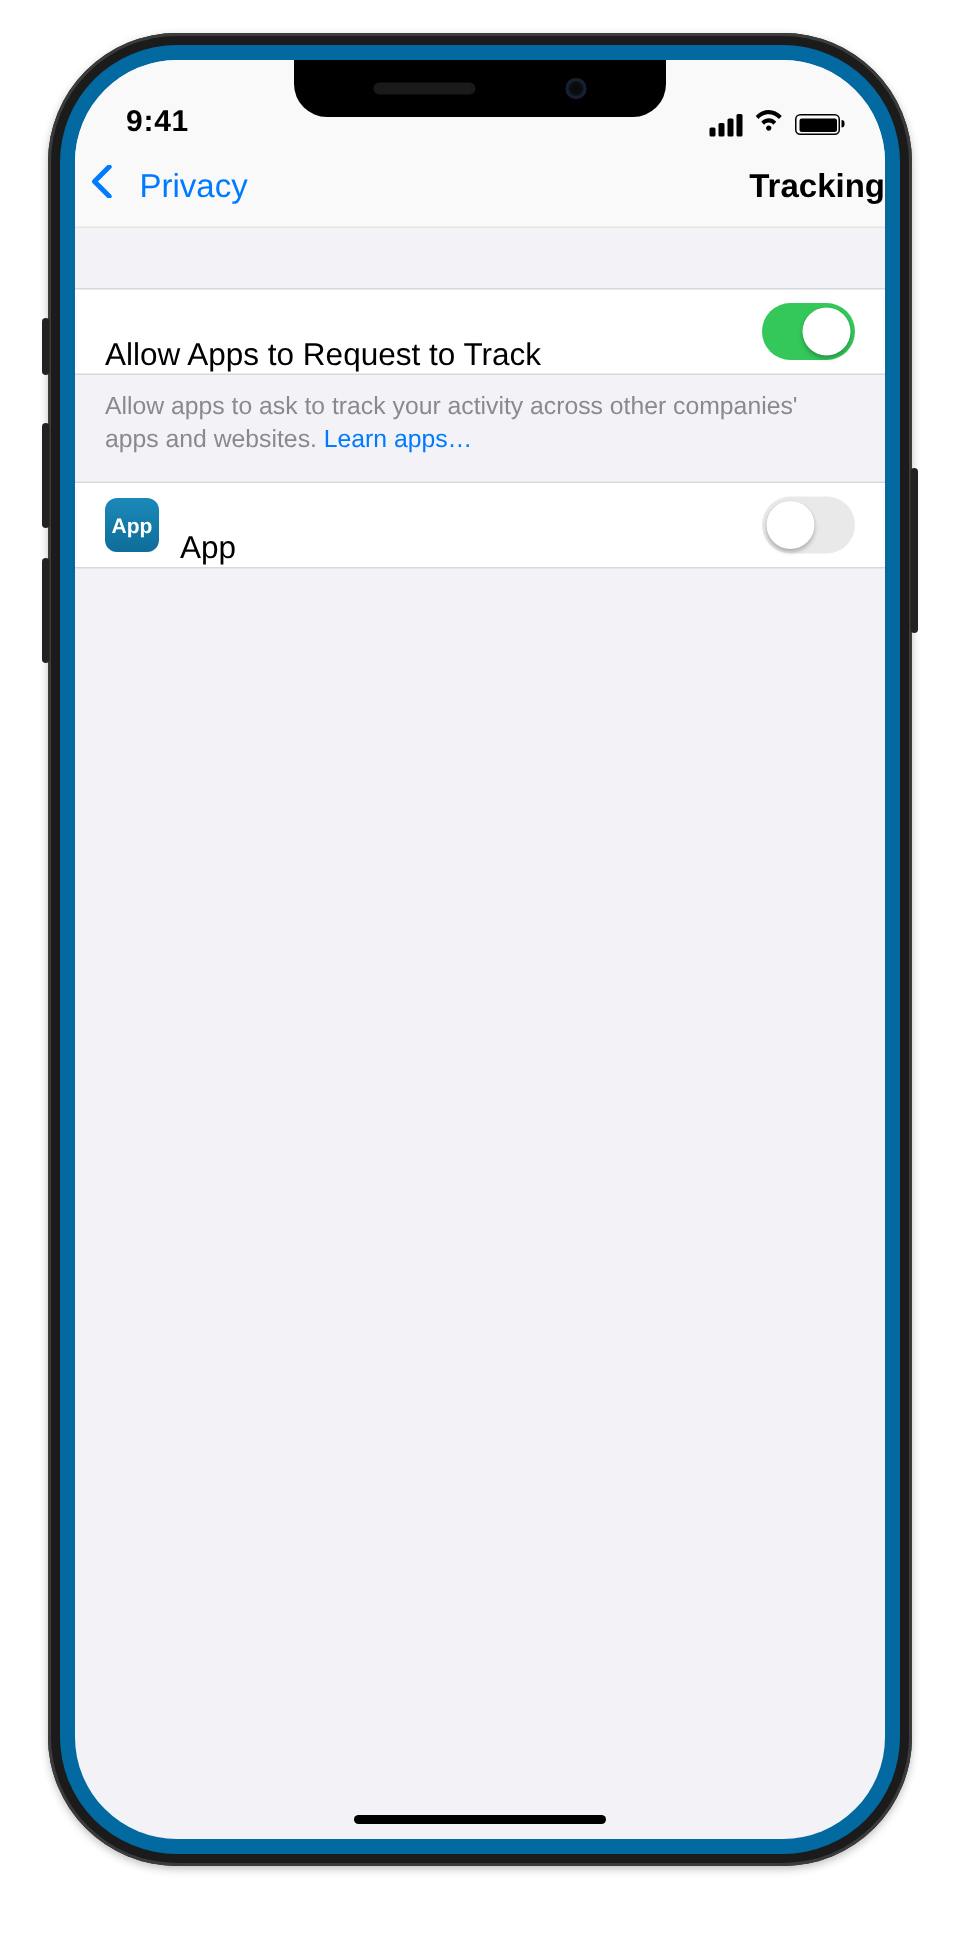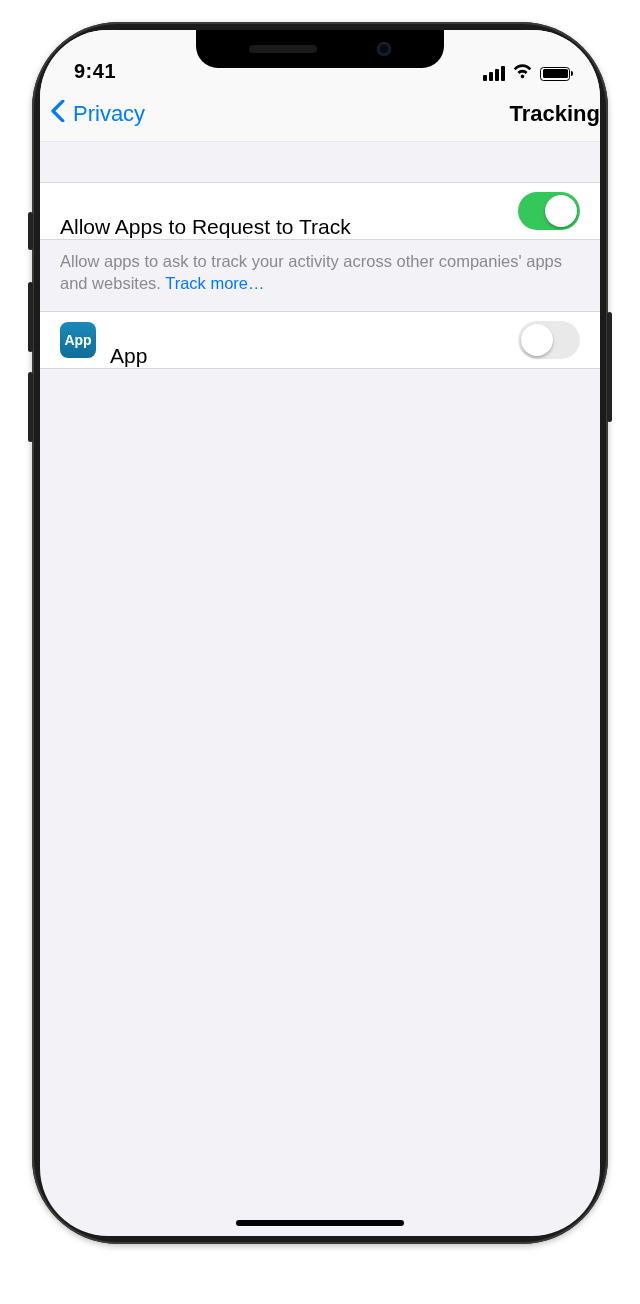--- a/index.html
+++ b/index.html
@@ -11,20 +11,21 @@
       position:absolute; left:32px; top:22px; width:576px; height:1222px;
       border-radius:86px;
       background:#1b1b1b;
       padding:8px;
       box-shadow: inset 0 0 0 2px #3b3b3b, 0 2px 6px rgba(0,0,0,.25);
     }
     .phone-inner{
       width:100%; height:100%;
       border-radius:78px;
       background:#0369a1;
+      padding:10px;
       position:relative;
     }
     
     .sidebtn{position:absolute; background:#222; border-radius:3px;}
     .sb-left1{left:-4px; top:190px; width:5px; height:38px;}
     .sb-left2{left:-4px; top:260px; width:5px; height:70px;}
     .sb-left3{left:-4px; top:350px; width:5px; height:70px;}
     .sb-right{right:-4px; top:290px; width:5px; height:110px;}
 
     .screen {
@@ -66,21 +67,21 @@
     .battery::after{content:""; position:absolute; right:-4px; top:3px; width:2.5px; height:5px; background:#000; border-radius:0 2px 2px 0;}
     .battery .fill{position:absolute; left:1.5px; top:1.5px; bottom:1.5px; right:1.5px; background:#000; border-radius:1.5px;}
 
     
     .nav-bar{
       height:56px; display:flex; align-items:center; position:relative;
       background:#f9f9f9;
       border-bottom:1px solid rgba(0,0,0,.08);
     }
     .back{
-      display:flex; align-items:center; gap:8px; margin-left:10px;
+      display:flex; align-items:center; gap:18px; margin-left:10px;
       color:#007aff; font-size:22px;
     }
     .back-label{font-weight:400;}
     .nav-title{
       position:absolute; left:0; right:0; text-align:right;
       font-size:22px; font-weight:600; color:#000;
       pointer-events:none;
     }
 
     .content{padding-top:0;}
@@ -181,21 +182,21 @@
           <div class="group-spacer"></div>
 
           <div class="row">
             <span class="label">Allow Apps to Request to Track</span>
             <span id="allow-switch" class="ios-switch on">
                 <span class="knob"></span>
               </span>
           </div>
 
           <div class="footer-text">
-            <span>Allow apps to ask to track your activity across other companies' apps and websites. </span><span class="learn-link">Track more…</span>
+            <span>Allow apps to ask to track your activity across other companies' apps and websites. </span><span class="learn-link">Learn apps…</span>
           </div>
 
           <div class="row">
             <span class="app-icon">App</span>
             <span class="label">App</span>
             <span id="app-switch" class="ios-switch">
                 <span class="knob"></span>
               </span>
           </div>
 

